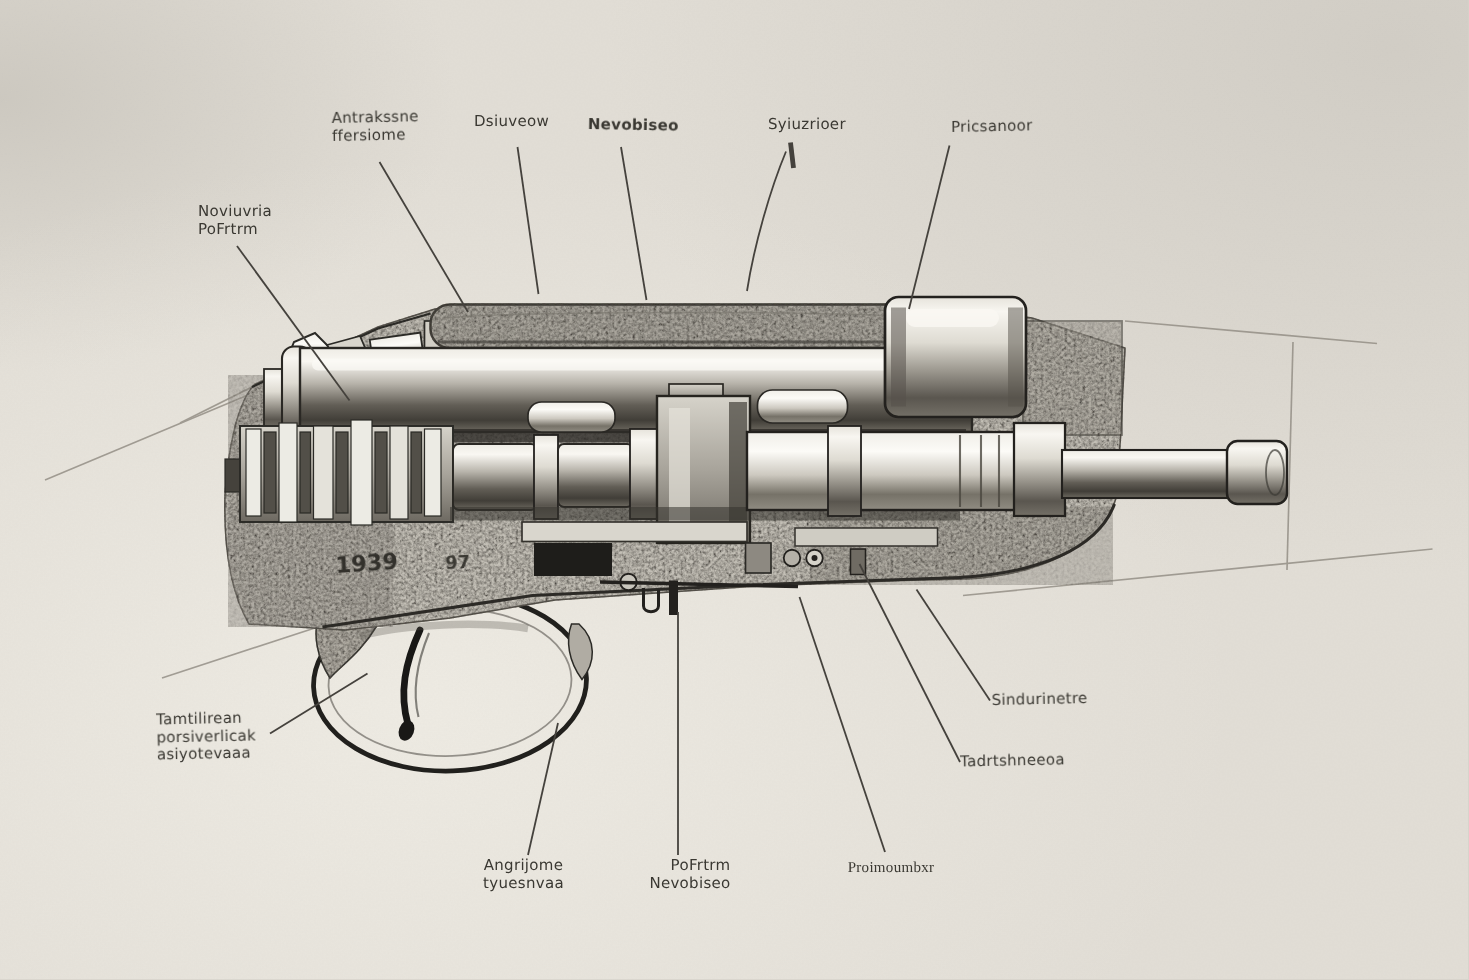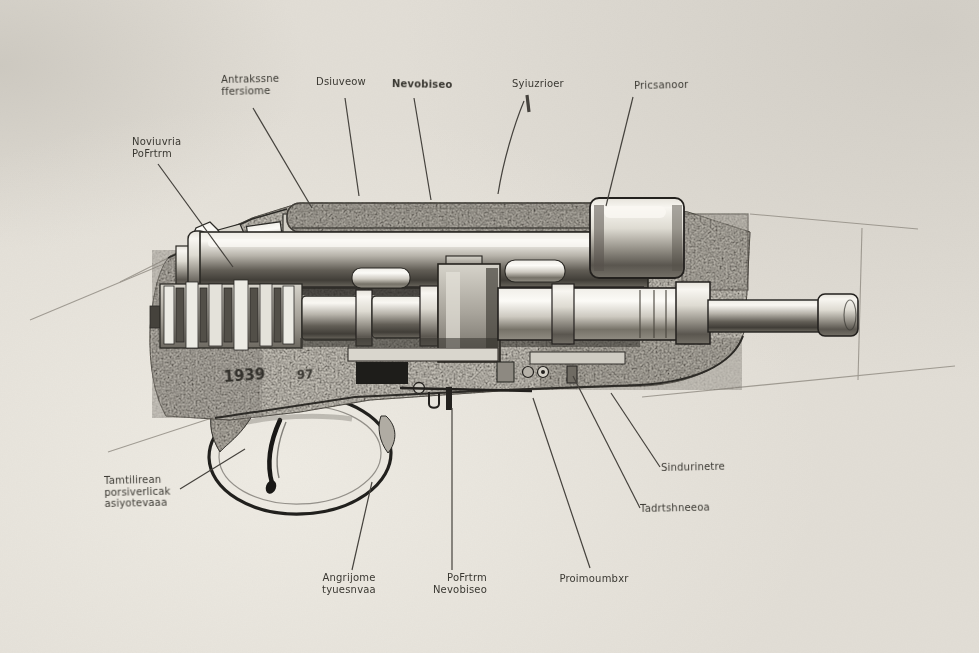--- a/index.html
+++ b/index.html
@@ -246,21 +246,21 @@
     <span>asiyotevaaa</span>
   </div>
   <div class="lbl c" style="left:316px;top:572px;width:66px;text-align:center;">
     <span>Angrijome</span>
     <span>tyuesnvaa</span>
   </div>
   <div class="lbl c" style="left:421px;top:572px;width:66px;text-align:right;">
     <span>PoFrtrm</span>
     <span>Nevobiseo</span>
   </div>
-  <div class="lbl c" style="left:554px;top:573px;width:80px;">
+  <div class="lbl c" style="left:554px;top:573px;width:80px;font-family:Liberation Serif, serif;">
     <span>Proimoumbxr</span>
   </div>
   <div class="lbl r-m1" style="left:661px;top:462px;">
     <span>Sindurinetre</span>
   </div>
   <div class="lbl r-m1" style="left:640px;top:503px;">
     <span>Tadrtshneeoa</span>
   </div>
 
 </div>

